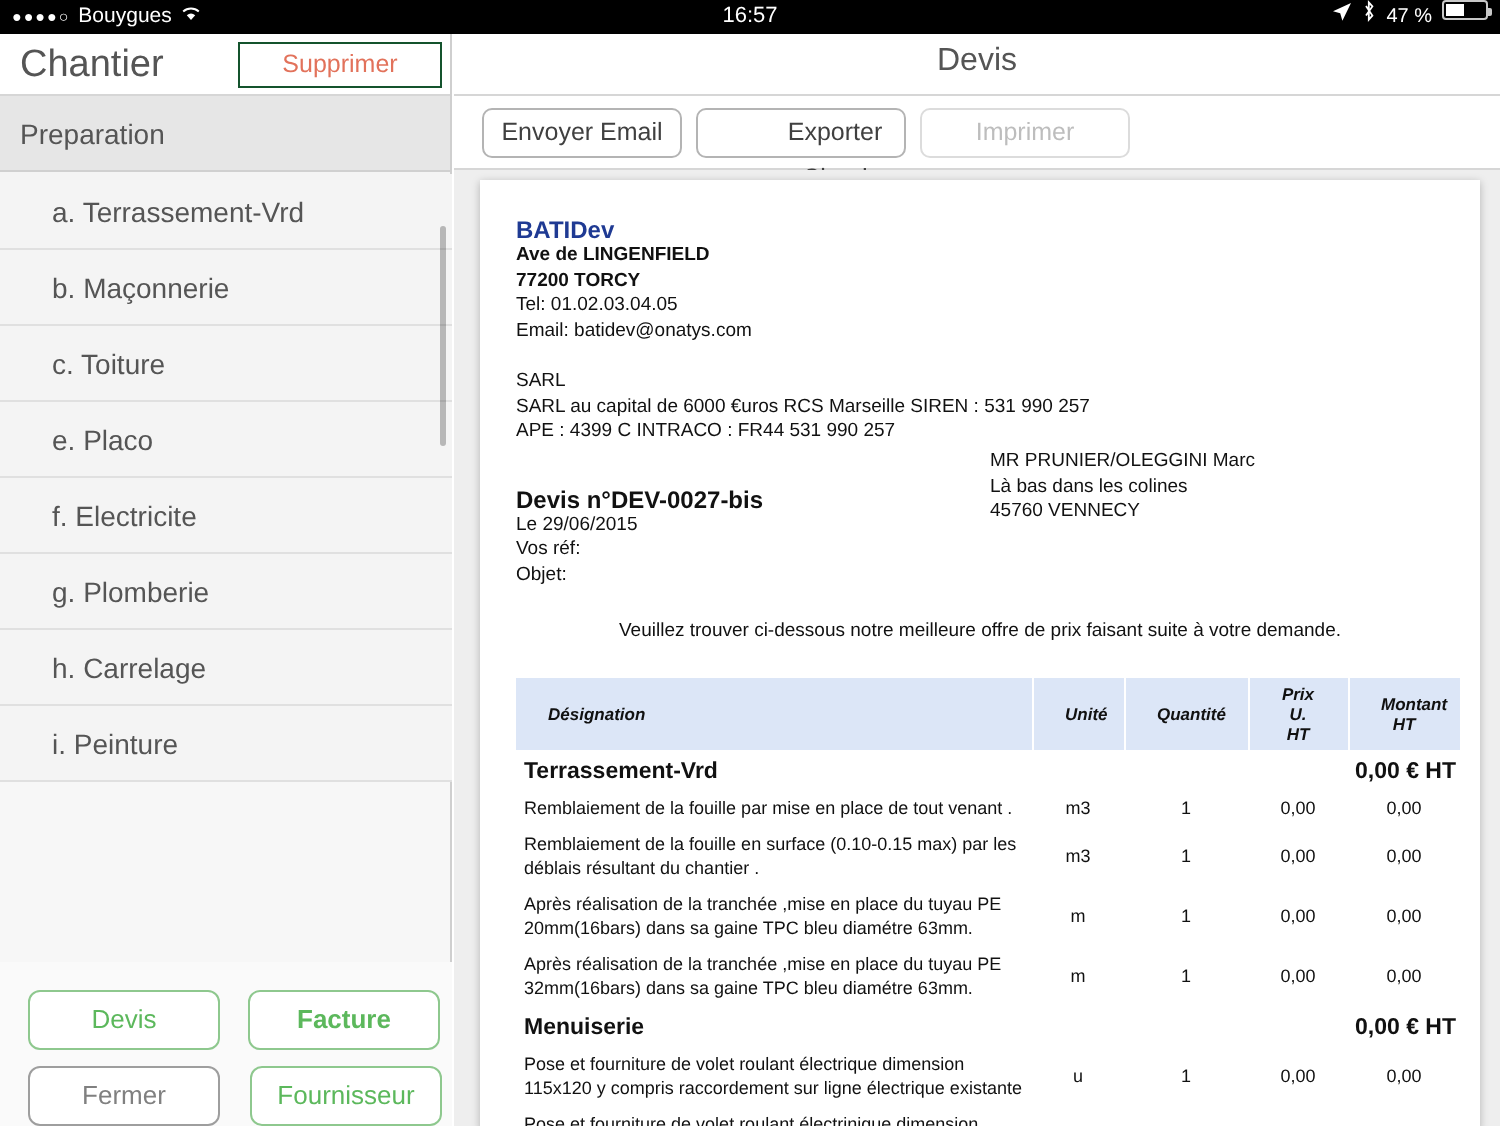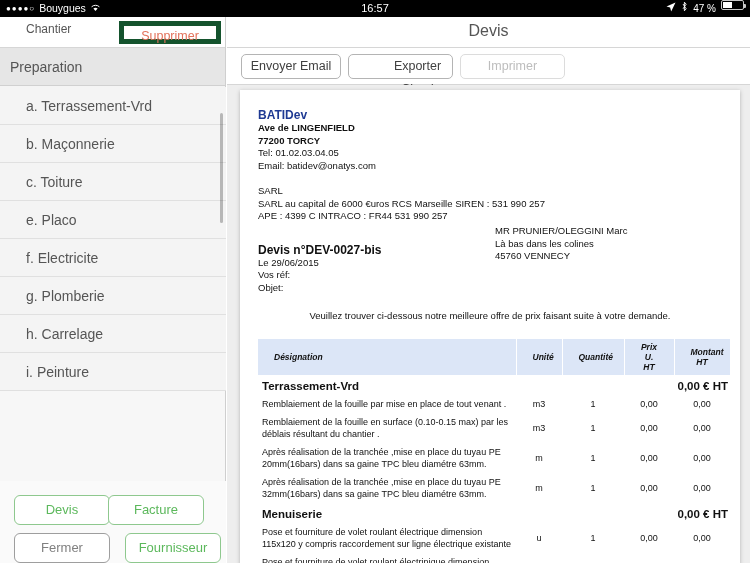--- a/index.html
+++ b/index.html
@@ -37,26 +37,26 @@
   .left-pane {
     position: absolute; top: 17px; left: 0; width: 226px; height: 546px;
     background: #f7f7f7; border-right: 1px solid #cfcfcf;
   }
   .left-header {
     position: relative; height: 31px; background: #fff;
     border-bottom: 1px solid #d6d6d6;
   }
   .left-title {
     position: absolute; left: 10px; top: 5px;
-    font-size: 12px; color: #555; margin-left: 16px;
+    font-size: 19px; color: #555;
   }
   .btn-delete {
     position: absolute; right: 4px; top: 4px;
     width: 102px; height: 23px; line-height: 21px; text-align: center;
-    border: 5px solid #14532d; border-radius: 0;
+    border: 1px solid #14532d; border-radius: 0;
     color: #e2725b; font-size: 12.5px; background: #fff;
   }
 
   .section-head {
     height: 38px; background: #e6e6e6;
     border-bottom: 1px solid #d0d0d0;
     position: relative;
   }
   .section-head .lbl {
     position: absolute; left: 10px; top: 11px;
@@ -92,21 +92,21 @@
     position: absolute; bottom: 0; left: 0; width: 226px; height: 82px;
     background: #fafafa;
   }
   .bbtn {
     position: absolute; width: 96px; height: 30px; line-height: 28px;
     text-align: center; border-radius: 6px; font-size: 13px; background: #fff;
   }
   .green { border: 1px solid #8ec88e; color: #5cb85c; }
   .gray  { border: 1px solid #9e9e9e; color: #808080; }
   .b-devis  { left: 14px;  top: 14px; }
-  .b-facture{ left: 108px; top: 14px; }
+  .b-facture{ left: 124px; top: 14px; font-weight: bold; }
   .b-fermer { left: 14px;  top: 52px; }
   .b-fourn  { left: 112px; top: 52px; margin-left: 13px; }
 
   
   .right-pane {
     position: absolute; top: 17px; left: 227px; width: 523px; height: 546px;
     background: #eeeeee;
   }
   .right-header {
     height: 31px; background: #fff; border-bottom: 1px solid #d6d6d6;

